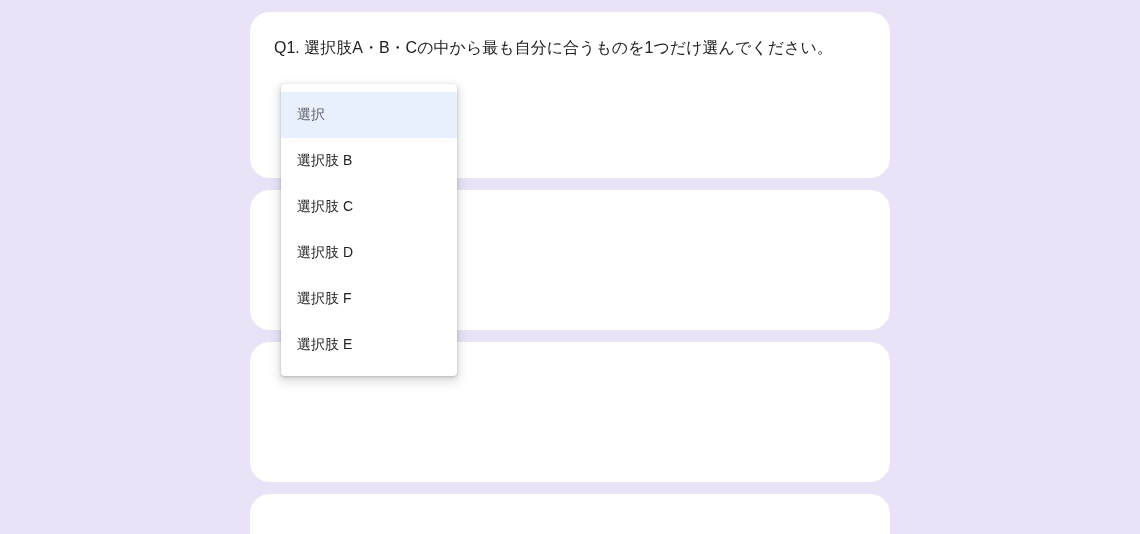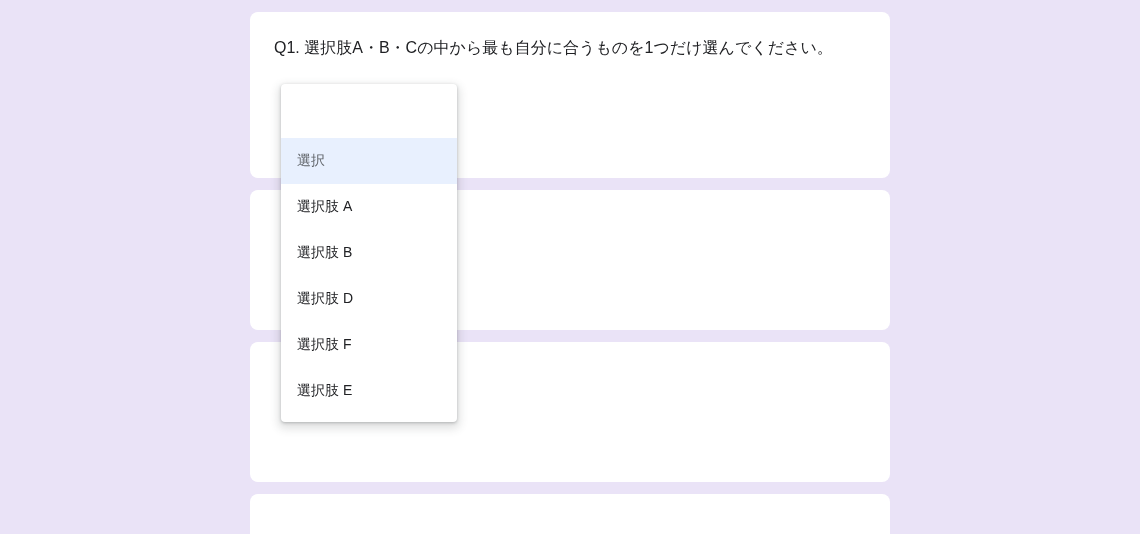--- a/index.html
+++ b/index.html
@@ -15,21 +15,21 @@
       overflow: hidden;
       position: relative;
     }
     .container {
       max-width: 640px;
       margin: 0 auto;
       padding-top: 12px;
     }
     .card {
       background-color: #ffffff;
-      border-radius: 8px;
+      border-radius: 20px;
       padding: 24px 24px;
       margin-bottom: 12px;
       position: relative;
     }
     .question-title {
       font-size: 16px;
       color: #202124;
       line-height: 1.5;
       margin-bottom: 24px;
     }
@@ -62,21 +62,20 @@
     }
     .dropdown-option {
       padding: 14px 16px;
       font-size: 14px;
       color: #202124;
       cursor: pointer;
     }
     .dropdown-option.selected {
       background-color: #e8f0fe;
       color: #5f6368;
-      margin-top: 46px;
     }
   </style>
 </head>
 <body>
 
 <div class="container">
   <div class="card">
     <div class="question-title">
       <span class="qnum">Q1.</span>
       <span>選択肢A・B・Cの中から最も自分に合うものを1つだけ選んでください。</span>
@@ -86,18 +85,18 @@
 
   <div class="card card-short"></div>
 
   <div class="card card-short"></div>
 
   <div class="card card-partial"></div>
 </div>
 
 <div class="dropdown">
   <div class="dropdown-option selected">選択</div>
-  <div class="dropdown-option">選択肢 A</div>
   <div class="dropdown-option">選択肢 B</div>
+  <div class="dropdown-option">選択肢 C</div>
   <div class="dropdown-option">選択肢 D</div>
   <div class="dropdown-option">選択肢 F</div>
   <div class="dropdown-option">選択肢 E</div>
 </div>
 
 </body></html>

